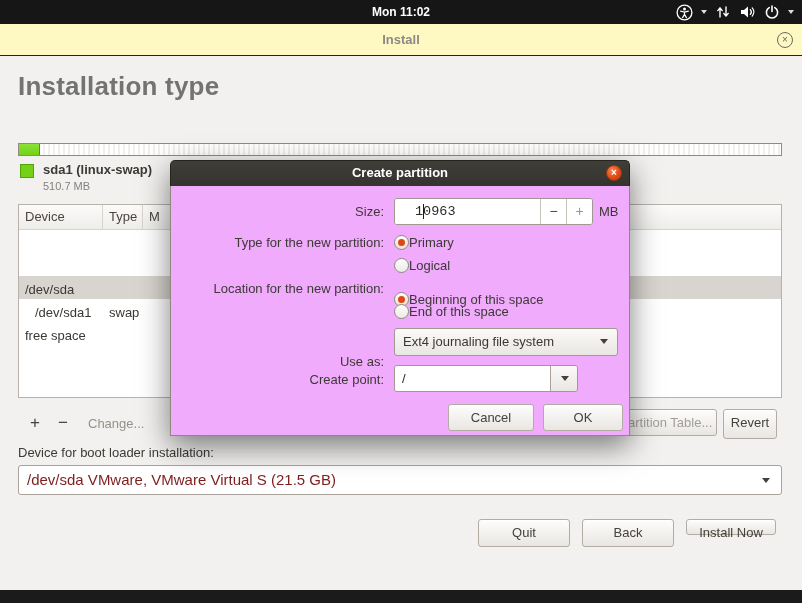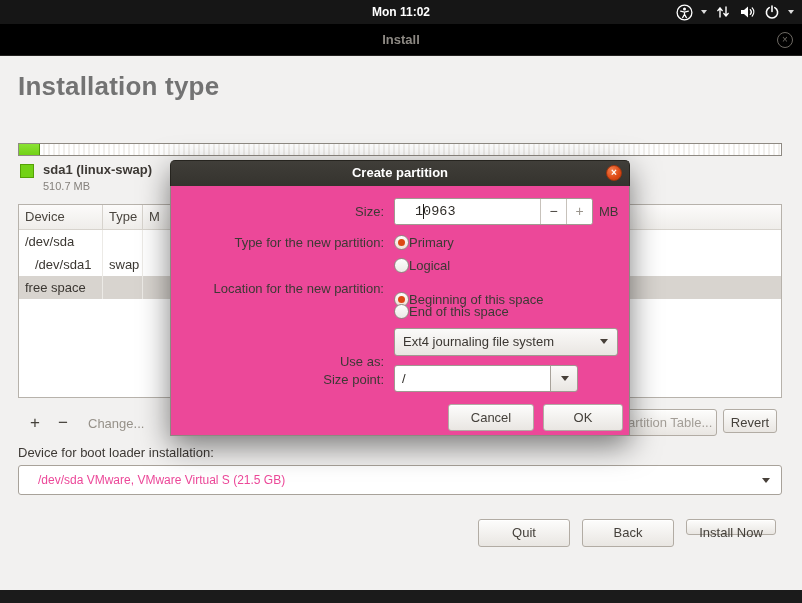--- a/index.html
+++ b/index.html
@@ -10,21 +10,21 @@
   }
   .screen { position: relative; width: 802px; height: 603px; overflow: hidden; background: #1b1b1b; }
 
   
   .system-bar { position: absolute; top:0; left:0; width:802px; height:24px; background:#161616; }
   .clock { position:absolute; left:0; right:0; text-align:center; line-height:24px; color:#ffffff; font-size:12px; font-weight:bold; }
   .tray { position:absolute; right:8px; top:0; height:24px; display:flex; align-items:center; gap:8px; }
   .caret-down { width:0; height:0; border-left:3.5px solid transparent; border-right:3.5px solid transparent; border-top:4px solid #dddddd; }
 
   
-  .titlebar { position:absolute; top:24px; left:0; width:802px; height:32px; background:#000000; border-bottom:1px solid #232220; }
+  .titlebar { position:absolute; top:24px; left:0; width:802px; height:32px; background:#fef9c3; border-bottom:1px solid #232220; }
   .window-title { text-align:center; line-height:32px; color:#8d8983; font-size:13px; font-weight:bold; }
   .win-close { position:absolute; right:9px; top:8px; width:16px; height:16px; border:1px solid #6d6963; border-radius:50%; color:#6d6963; font-size:10px; line-height:14px; text-align:center; }
 
   
   .content { position:absolute; top:56px; left:0; width:802px; height:534px; background:#f2f1f0; }
   .page-title { position:absolute; left:18px; top:15px; font-size:26px; font-weight:bold; color:#737373; letter-spacing:.2px; }
 
   .disk-bar { position:absolute; left:18px; top:87px; width:764px; height:13px; border:1px solid #8f8a83; background:#ffffff; display:flex; }
   .seg-swap { width:21px; background:linear-gradient(#8ae234,#73d216); border-right:1px solid #4e9a06; }
   .seg-free { flex:1; background:repeating-linear-gradient(90deg,#ffffff 0 3px,#f1efec 3px 5px); }
@@ -32,50 +32,50 @@
   .legend { position:absolute; left:20px; top:106px; display:flex; gap:9px; }
   .swatch { width:14px; height:14px; margin-top:2px; background:#73d216; border:1px solid #55a106; }
   .legend-name { font-size:13px; font-weight:bold; color:#3d3935; }
   .legend-size { font-size:11px; color:#85817c; margin-top:3px; }
 
   .ptable { position:absolute; left:18px; top:148px; width:764px; height:194px; background:#ffffff; border:1px solid #b7b2ab; }
   .thead { display:flex; height:25px; background:linear-gradient(#fcfbfa,#efedea); border-bottom:1px solid #d7d3cd; }
   .th { font-size:13px; color:#4a453f; line-height:24px; padding-left:6px; border-right:1px solid #d7d3cd; }
   .c1 { width:84px; } .c2 { width:40px; } .c3 { flex:1; border-right:none; }
   .trow { display:flex; height:23px; font-size:13px; color:#3b3732; }
-  .trow .td { line-height:23px; padding-left:6px; border-right:1px solid #eceae6; }
+  .trow .td { line-height:23px; padding-left:6px; border-right:1px solid #eceae6;margin-top:48px; }
   .trow .td.c3 { border-right:none; }
   .trow.selected { background:#d8d4cf; }
   .td.indent { padding-left:16px; }
 
   .tool-flat { position:absolute; width:26px; height:26px; text-align:center; line-height:24px; font-size:17px; color:#44403a; background:transparent; border:none; }
   .tool-plus { left:22px; top:354px; }
   .tool-minus { left:50px; top:354px; }
   .tool-change { position:absolute; left:88px; top:360px; font-size:13px; color:#969189; }
 
   .btn { position:absolute; border:1px solid #b2aca4; border-radius:3px; background:linear-gradient(#fdfdfc,#e9e6e2); font-size:13px; color:#45413b; text-align:center; box-shadow:inset 0 1px 0 rgba(255,255,255,.8); }
   .btn-newtable { left:585px; top:353px; width:132px; height:27px; line-height:25px; color:#a39e97; }
-  .btn-revert { left:723px; top:353px; width:54px; height:24px; line-height:25px; }
+  .btn-revert { left:723px; top:353px; width:54px; height:30px; line-height:25px; }
 
   .boot-label { position:absolute; left:18px; top:389px; font-size:13px; color:#3d3935; }
   .boot-combo { position:absolute; left:18px; top:409px; width:764px; height:30px; background:#ffffff; border:1px solid #a8a29a; border-radius:3px; }
-  .boot-combo .val { line-height:28px; padding-left:8px; font-size:12px; color:#ec4899;margin-left:11px; }
+  .boot-combo .val { line-height:28px; padding-left:8px; font-size:15px; color:#7f1d1d; }
   .arrow-dk { position:absolute; width:0; height:0; border-left:4.5px solid transparent; border-right:4.5px solid transparent; border-top:5px solid #474039; }
   .boot-combo .arrow-dk { right:11px; top:12px; }
 
   .btn-quit { left:478px; top:463px; width:92px; height:28px; line-height:26px; }
   .btn-back { left:582px; top:463px; width:92px; height:28px; line-height:26px; }
   .btn-install { left:686px; top:463px; width:90px; height:16px; line-height:26px; }
 
   
   .dialog { position:absolute; left:170px; top:160px; width:460px; height:276px; z-index:10; border-radius:5px 5px 3px 3px; box-shadow:0 10px 30px rgba(0,0,0,.5); }
   .dlg-header { height:26px; background:linear-gradient(#403e39,#35332e); border-radius:5px 5px 0 0; position:relative; border:1px solid #26241f; border-bottom:none; }
   .dlg-title { text-align:center; line-height:24px; color:#ffffff; font-size:13px; font-weight:bold; }
   .dlg-close { position:absolute; right:7px; top:4px; width:16px; height:16px; border-radius:50%; background:radial-gradient(circle at 35% 30%, #f5824f, #dd4814 60%, #bf3c0f); border:1px solid #a1350e; color:#fff; font-size:10px; font-weight:bold; line-height:14px; text-align:center; }
-  .dlg-body { position:absolute; top:26px; left:0; right:0; bottom:0; background:#ec4899; border:1px solid #8e8881; border-top:none; }
+  .dlg-body { position:absolute; top:26px; left:0; right:0; bottom:0; background:#f0abfc; border:1px solid #8e8881; border-top:none; }
 
   .dlg-label { position:absolute; left:8px; width:205px; text-align:right; font-size:13px; color:#3d3935; }
   .lbl-size { top:18px; } .lbl-type { top:49px; } .lbl-loc { top:95px; } .lbl-use { top:148px;margin-top:20px; } .lbl-mount { top:186px; }
 
   .spin { position:absolute; left:223px; top:12px; height:27px; display:flex; border:1px solid #a09991; border-radius:3px; overflow:hidden; background:#fff; }
   .spin-entry { width:145px; position:relative; background:#ffffff; font-size:13.5px; color:#2e2b27; line-height:25px; padding-left:20px;font-family:Liberation Mono, monospace; }
   .text-caret { position:absolute; left:28px; top:5px; width:1px; height:15px; background:#1c1a17; }
   .spin-btn { width:26px; border-left:1px solid #c7c2bb; background:#ffffff; text-align:center; line-height:25px; font-size:14px; }
   .spin-minus { color:#4c4842; }
   .spin-plus { color:#9a958d; }
@@ -238,21 +238,21 @@
         <span class="radio"></span>
         <span>End of this space</span>
       </div>
 
       <div class="dlg-label lbl-use">Use as:</div>
       <div class="combo">
         <div class="val">Ext4 journaling file system</div>
         <span class="arrow-dk"></span>
       </div>
 
-      <div class="dlg-label lbl-mount">Size point:</div>
+      <div class="dlg-label lbl-mount">Create point:</div>
       <div class="mount-combo">
         <div class="mount-entry">/</div>
         <div class="mount-btn">
           <span class="arrow-dk"></span>
         </div>
       </div>
 
       <div class="btn dlg-cancel">Cancel</div>
       <div class="btn dlg-ok">OK</div>
     </div>

